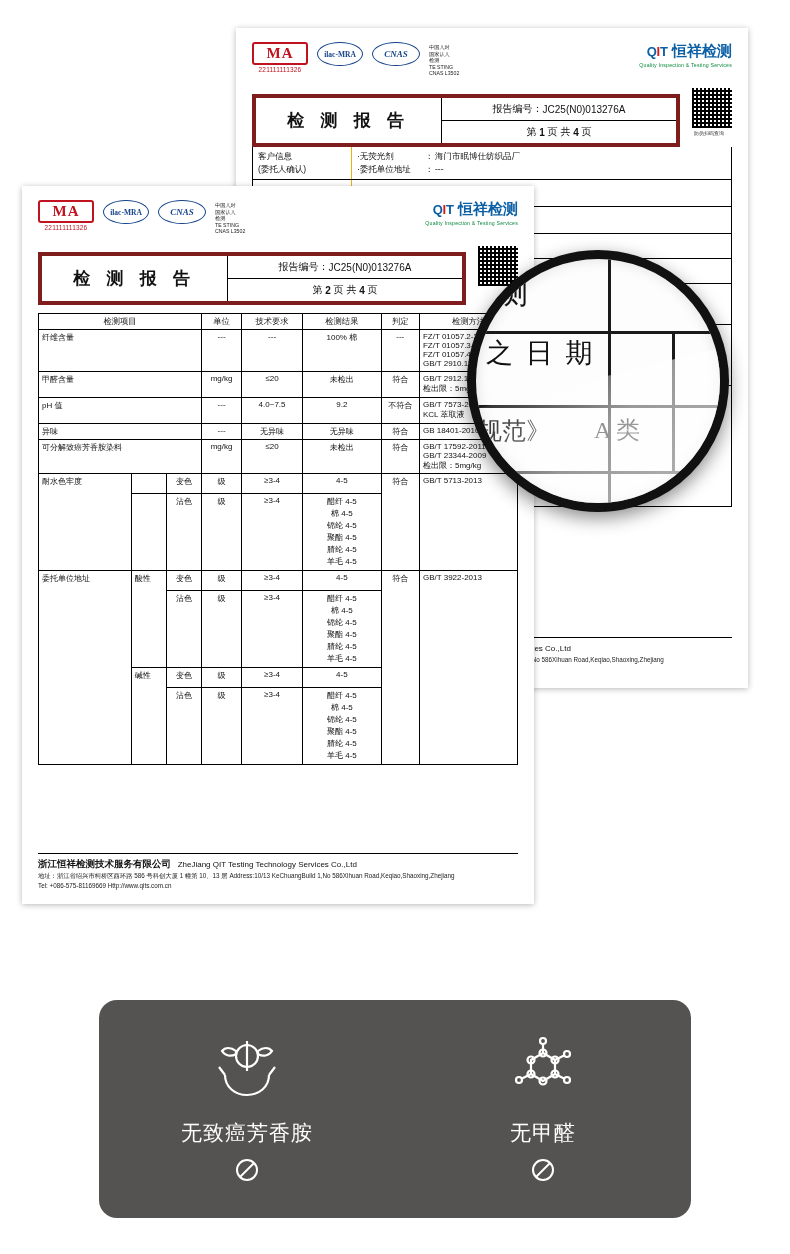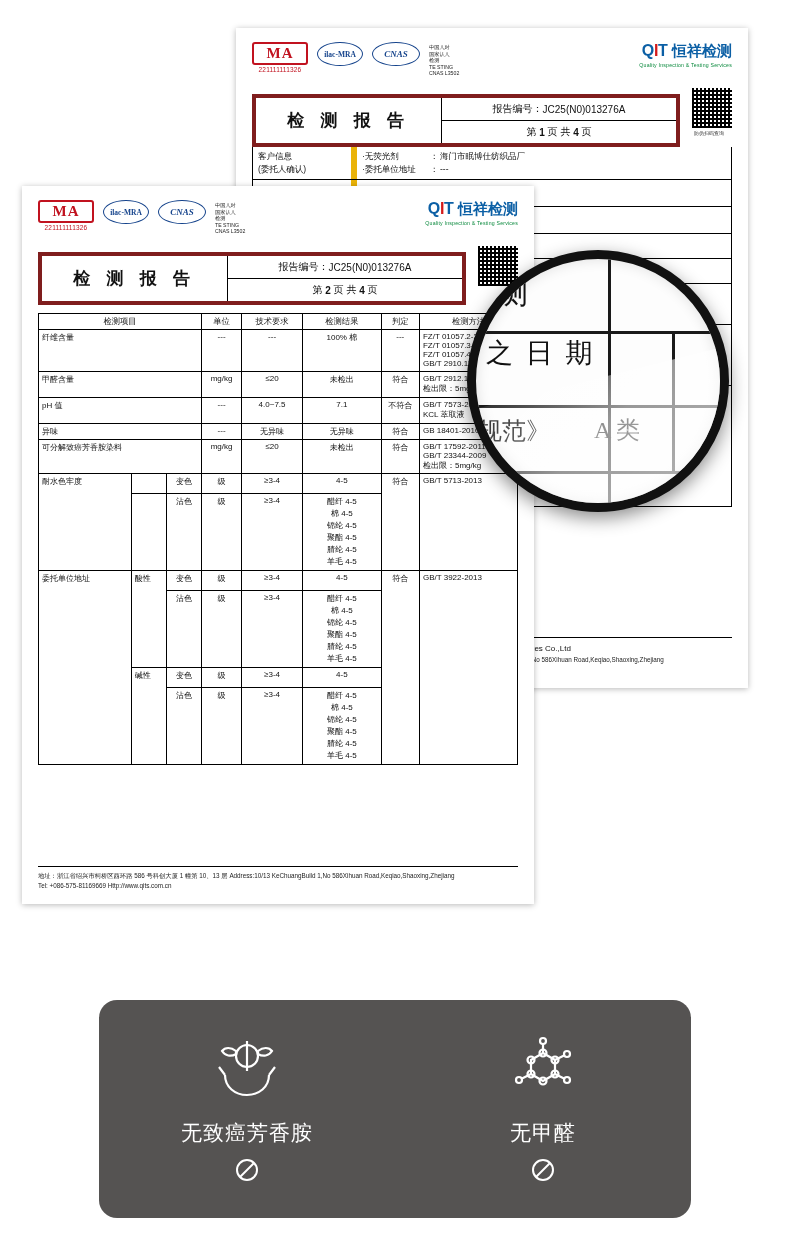--- a/index.html
+++ b/index.html
@@ -42,21 +42,21 @@
   }
   .ma-no{color:#c1121f;font-size:6.5px;margin-top:1px;letter-spacing:.2px;}
   .oval{
     width:44px;height:22px;border:1.4px solid #16448c;border-radius:50%;
     display:flex;align-items:center;justify-content:center;
     color:#16448c;font-size:7.5px;font-weight:bold;font-family:"Liberation Serif",serif;
   }
   .oval.cnas{width:46px;color:#16448c;font-size:9px;font-style:italic;}
   .cn-mark{font-size:5.2px;line-height:1.25;color:#222;padding-top:2px;}
   .qit{text-align:right;}
-  .qit-main{font-size:16px;font-weight:bold;color:#0b5fa5;letter-spacing:-.3px;}
+  .qit-main{font-size:13px;font-weight:bold;color:#0b5fa5;letter-spacing:-.3px;}
   .qit-main .t{color:#d41a1a;}
   .qit-cn{font-size:15px;font-weight:bold;color:#0b5fa5;}
   .qit-sub{font-size:5.2px;color:#0b8a3e;letter-spacing:.2px;margin-top:1px;}
 
   
   .titleblock{display:flex;border:4px solid #7f1d1d;margin-top:6px;}
   .titleblock .tcell{
     flex:0 0 185px;display:flex;align-items:center;justify-content:center;
     font-size:17px;font-weight:bold;letter-spacing:6px;
     font-family:"Liberation Serif","DejaVu Serif",serif;
@@ -76,21 +76,21 @@
     background-blend-mode:multiply;
     flex:0 0 40px;align-self:center;
   }
   .qr-wrap{display:flex;flex-direction:column;align-items:center;margin-left:6px;}
   .qr-cap{font-size:5px;color:#333;margin-top:2px;}
 
   
   .infobox{border:1px solid #000;border-top:none;font-size:8.5px;}
   .inforow{display:flex;border-top:1px solid #000;}
   .inforow:first-child{border-top:none;}
-  .infolab{flex:0 0 88px;padding:3px 5px;border-right:6px solid #eab308;line-height:1.5;}
+  .infolab{flex:0 0 88px;padding:3px 5px;border-right:1px solid #eab308;line-height:1.5;}
   .infoval{flex:1;padding:3px 5px;line-height:1.5;}
   .infoval .ln{display:flex;}
   .infoval .k{flex:0 0 68px;}
   .infoval .sep{flex:0 0 10px;}
 
   
   table.tt{border-collapse:collapse;width:100%;margin-top:8px;font-size:8px;}
   table.tt th,table.tt td{border:1px solid #000;padding:2px 3px;vertical-align:top;}
   table.tt th{font-weight:normal;text-align:center;font-size:8.3px;}
   .c{text-align:center;}
@@ -335,21 +335,21 @@
         <td class="c">未检出</td>
         <td class="c">符合</td>
         <td style="white-space:pre-line">GB/T 2912.1-2009
 检出限：5mg/kg</td>
       </tr>
 
       <tr style="height:26px;">
         <td colspan="3">pH 值</td>
         <td class="c">---</td>
         <td class="c">4.0~7.5</td>
-        <td class="c">7.1</td>
+        <td class="c">9.2</td>
         <td class="c">不符合</td>
         <td style="white-space:pre-line">GB/T 7573-2009
 KCL 萃取液</td>
       </tr>
 
       <tr style="height:16px;">
         <td colspan="3">异味</td>
         <td class="c">---</td>
         <td class="c">无异味</td>
         <td class="c">无异味</td>
@@ -431,20 +431,24 @@
 棉  4-5
 锦纶 4-5
 聚酯 4-5
 腈纶 4-5
 羊毛 4-5</td>
       </tr>
     </tbody>
   </table>
 
   <div class="docfoot" style="position:absolute;left:16px;right:16px;bottom:14px;">
+    <div class="foot-name">
+      <span>浙江恒祥检测技术服务有限公司</span>
+      <span class="en">ZheJiang QIT Testing Technology Services Co.,Ltd</span>
+    </div>
     <div class="foot-line">地址：浙江省绍兴市柯桥区西环路 586 号科创大厦 1 幢第 10、13 层 Address:10/13 KeChuangBuild 1,No 586Xihuan Road,Keqiao,Shaoxing,Zhejiang</div>
     <div class="foot-line">Tel:  +086-575-81169669  Http://www.qits.com.cn</div>
   </div>
 </div>
 
 <div id="magnifier">
   <div class="mg-inner">
     <div class="mg-line" style="left:0;top:72px;width:244px;height:3px;"></div>
     <div class="mg-line" style="left:0;top:146px;width:244px;height:3px;"></div>
     <div class="mg-line" style="left:0;top:212px;width:244px;height:3px;"></div>

